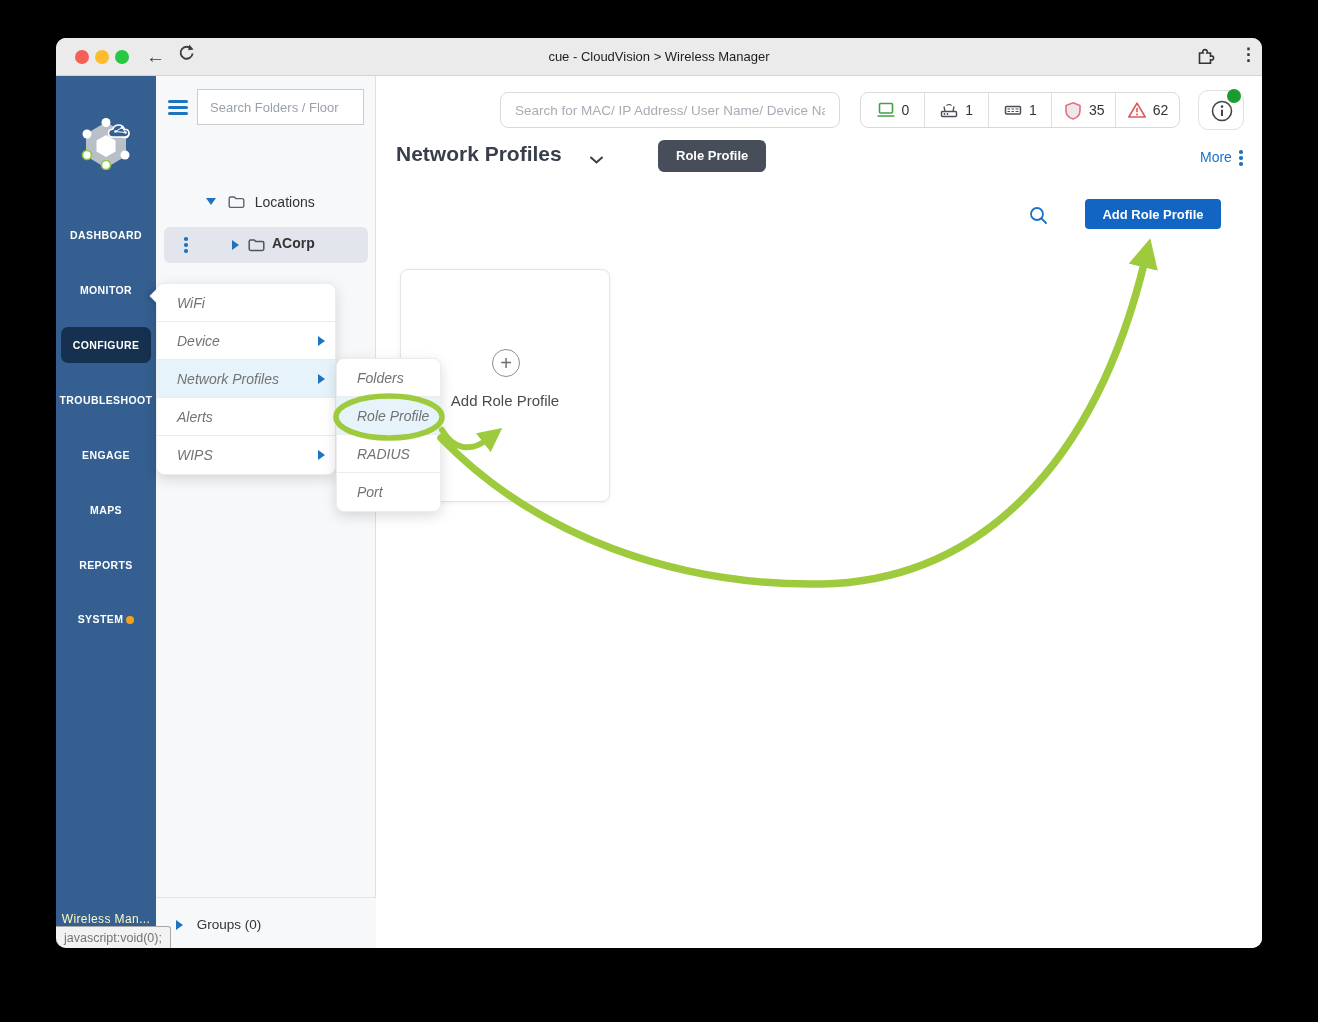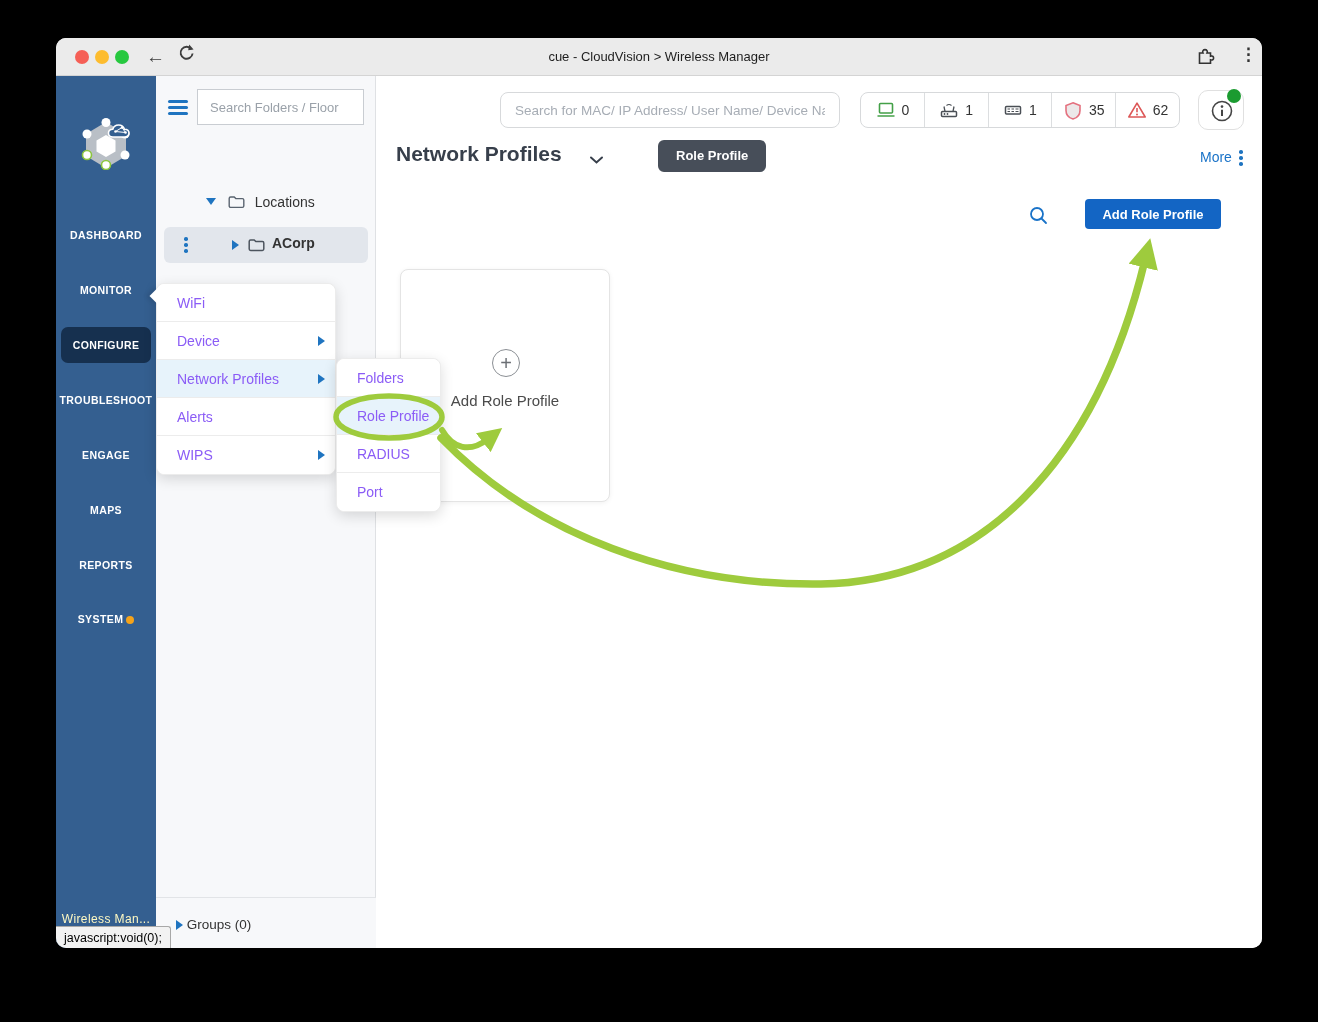--- a/index.html
+++ b/index.html
@@ -76,34 +76,34 @@
           border:1px solid #e4e4e4; border-radius:8px; box-shadow:0 1px 5px rgba(0,0,0,.06); cursor:pointer; }
   .plus-circle { position:absolute; left:91px; top:79px; width:28px; height:28px; border:1px solid #8b8f94;
                  border-radius:50%; color:#6b6f74; font-size:20px; line-height:26px; text-align:center; font-weight:300; }
   .card-label { position:absolute; left:0; right:0; top:122px; text-align:center; font-size:15px; color:#4b4b4b; }
 
   
   .menu { position:absolute; background:#fff; border:1px solid #ececec; border-radius:8px;
           box-shadow:0 4px 14px rgba(0,0,0,.14); z-index:50; }
   .ctx-menu { left:100px; top:245px; width:180px; }
   .sub-menu { left:280px; top:320px; width:105px; }
-  .menu-item { position:relative; height:38px; line-height:38px; padding-left:20px; font-size:14px; color:#8b5cf6;
-               border-bottom:1px solid #ececec; cursor:pointer; background:#fff; }
+  .menu-item { position:relative; height:38px; line-height:38px; padding-left:20px; font-size:14px; color:#737373;
+               border-bottom:1px solid #ececec; cursor:pointer; background:#fff;font-style:italic; }
   .menu-item:first-child { border-radius:8px 8px 0 0; }
   .menu-item:last-child { border-bottom:none; border-radius:0 0 8px 8px; }
   .menu-item.hl { background:#e7f3fb; }
   .menu-arrow { position:absolute; right:10px; top:14px; }
   .menu-notch { position:absolute; left:96px; top:252px; width:12px; height:12px; background:#fff;
                 transform:rotate(45deg); box-shadow:-3px 3px 4px rgba(0,0,0,.08); z-index:51; }
 
   
   .annot { position:absolute; left:0; top:0; width:1206px; height:910px; z-index:60; pointer-events:none; }
   .status-tip { position:absolute; left:0; top:888px; height:24px; line-height:22px; padding:0 8px;
                 background:#f2f2f2; border:1px solid #a8a8a8; border-left:none; border-bottom:none;
-                border-radius:0 3px 0 0; font-size:12.5px; color:#000000; z-index:70; }
+                border-radius:0 3px 0 0; font-size:12.5px; color:#737373; z-index:70; }
   svg { display:block; }
 </style>
 </head>
 <body>
 
 <div class="window">
 
   <div class="titlebar">
     <span class="tl red"></span>
     <span class="tl yellow"></span>
@@ -188,21 +188,21 @@
     <span class="caret-right" style="position:absolute; left:68px; top:13px;"></span>
     <svg width="17" height="14" viewBox="0 0 17 14" style="position:absolute; left:84px; top:11px;">
       <path d="M1.2 3.4 C1.2 2.6 1.8 2 2.6 2 H6.2 L7.8 3.6 H14.4 C15.2 3.6 15.8 4.2 15.8 5 V11 C15.8 11.8 15.2 12.4 14.4 12.4 H2.6 C1.8 12.4 1.2 11.8 1.2 11 Z" fill="none" stroke="#4c545e" stroke-width="1.5"></path>
     </svg>
     <span style="position:absolute; left:108px; top:8px; font-size:14px; font-weight:bold; color:#333;">ACorp</span>
   </div>
 
   <div class="groups-bar"></div>
   <div class="groups-row">
     <span class="caret-right" style="vertical-align:-1px;"></span>
-    <span style="">Groups (0)</span>
+    <span style="margin-left:10px;">Groups (0)</span>
   </div>
 
   <div class="main"></div>
 
   <input class="big-search" placeholder="Search for MAC/ IP Address/ User Name/ Device Name..." style="">
 
   <div class="statusbox">
     <div class="statcell">
       <svg width="20" height="18" viewBox="0 0 20 18">
         <rect x="3.5" y="2.5" width="13" height="9.5" rx="1" fill="none" stroke="#43a047" stroke-width="1.6"></rect>

